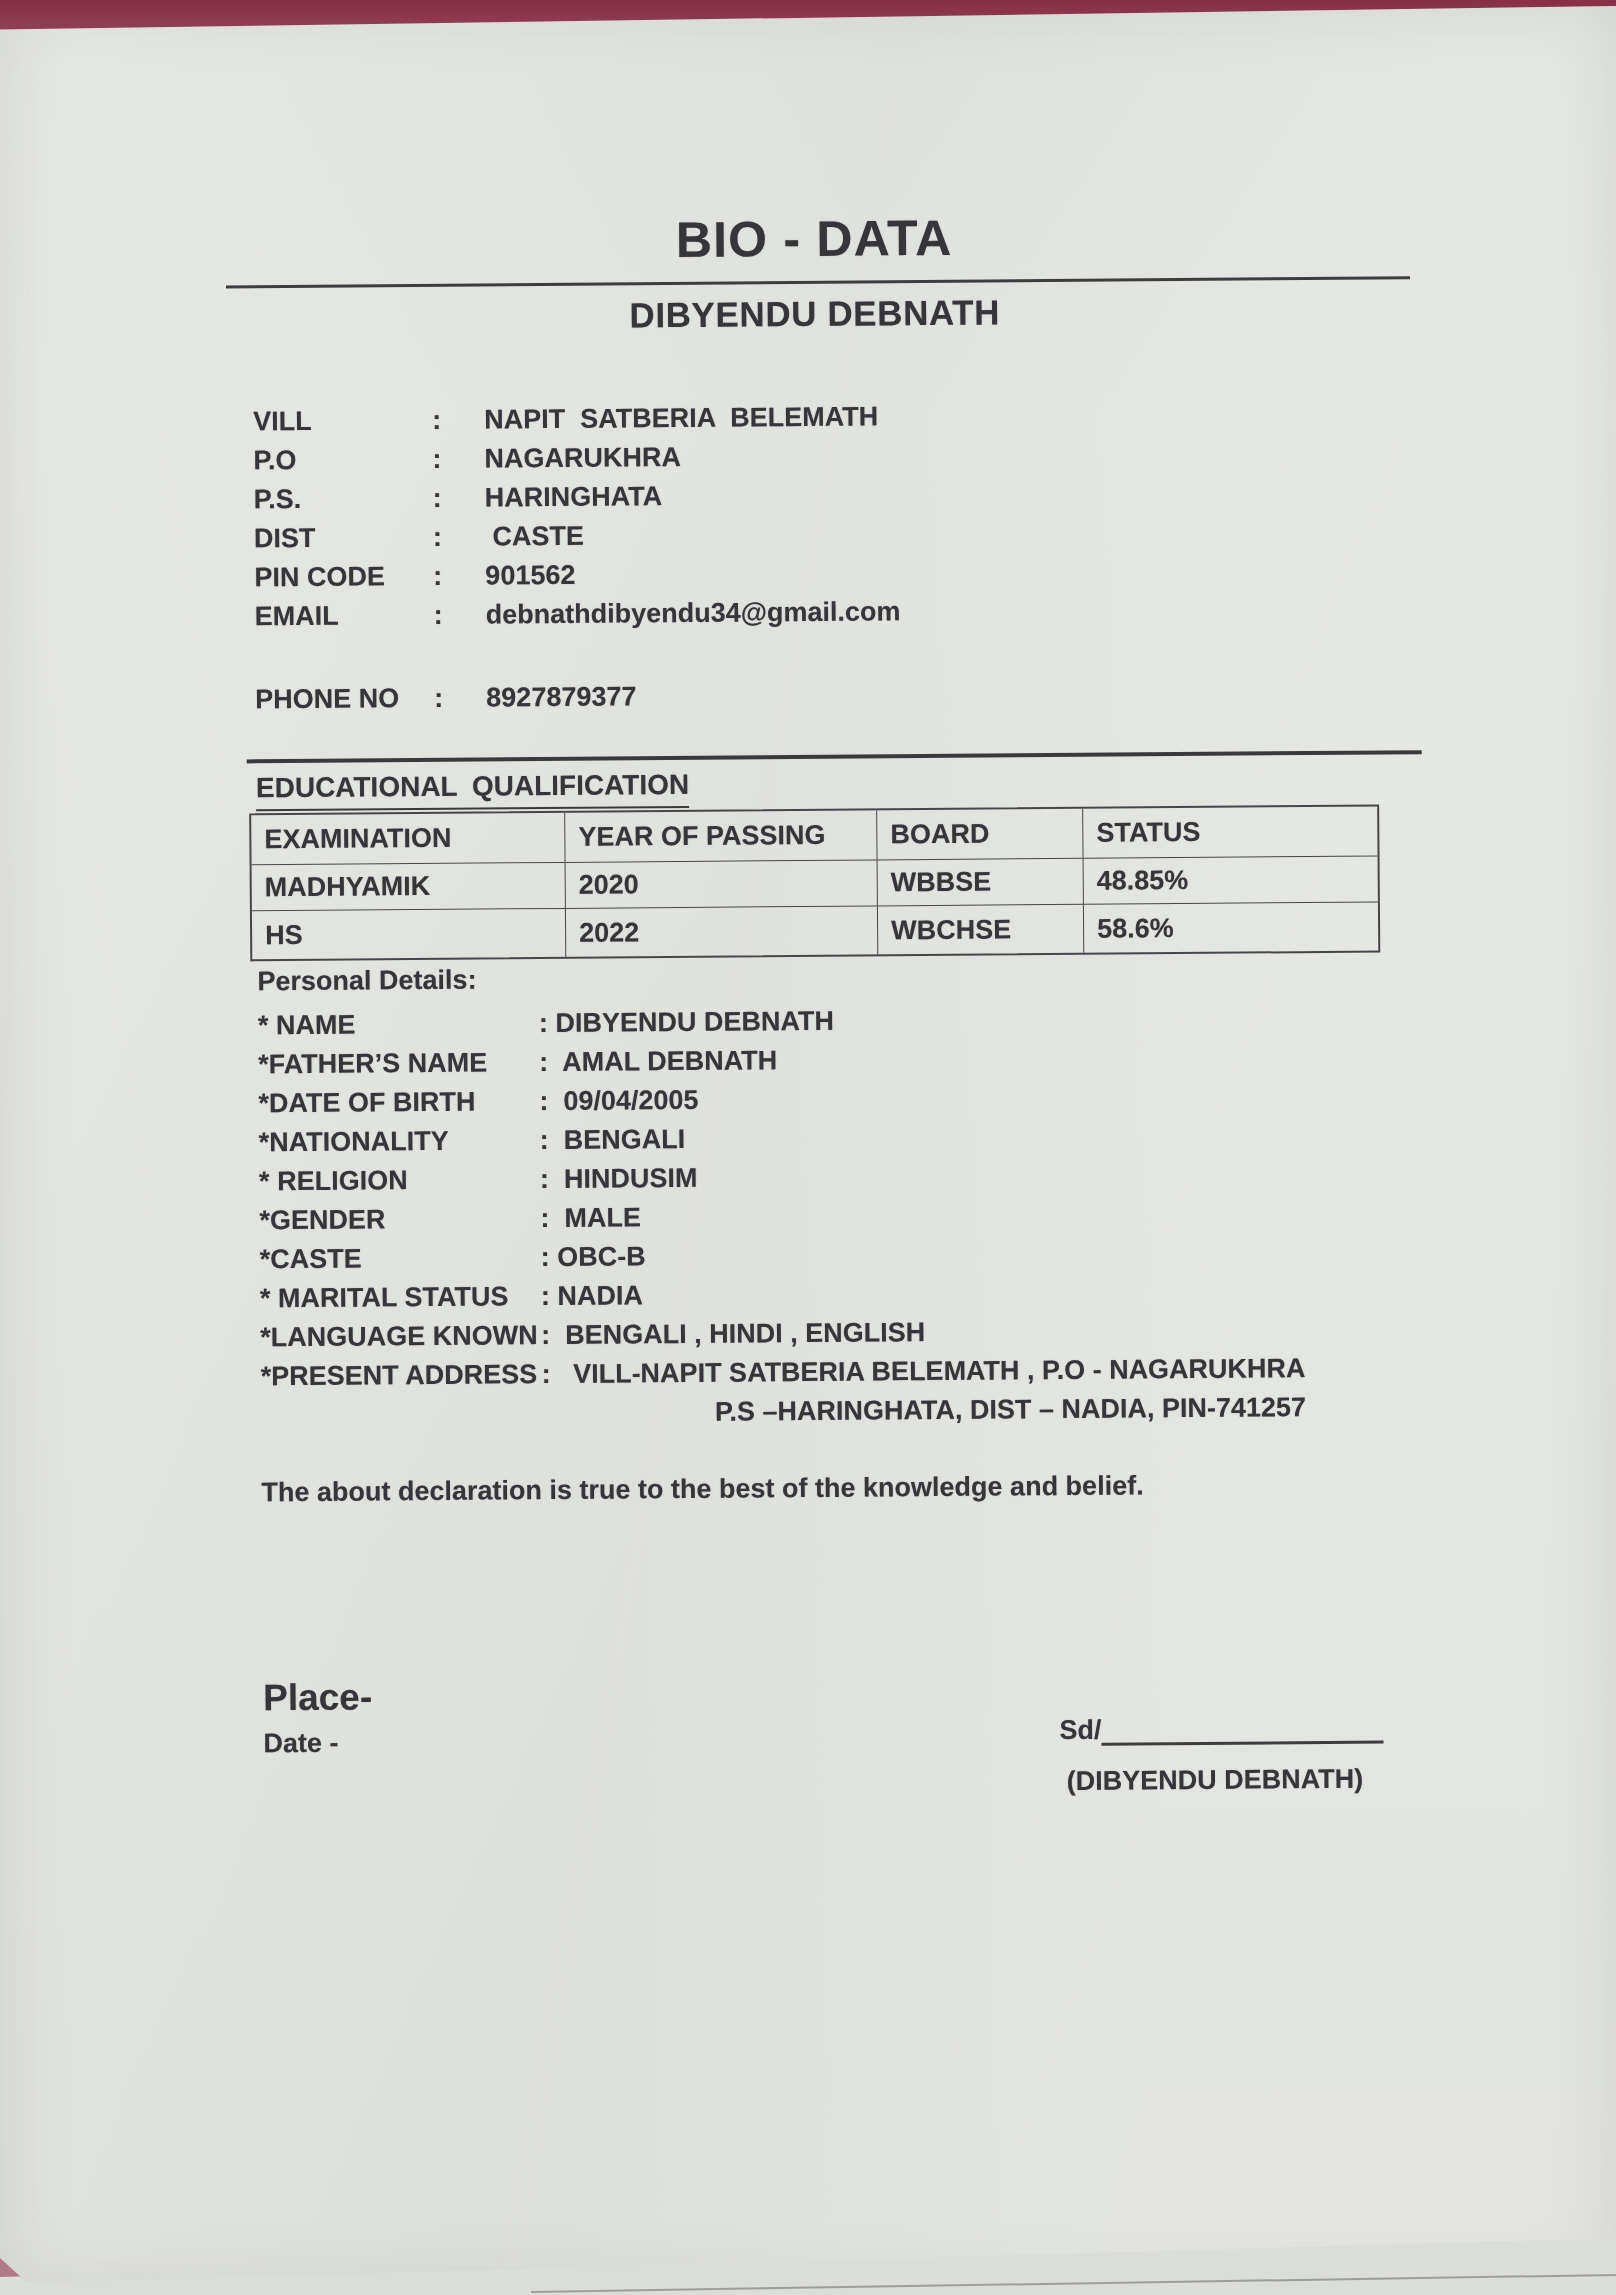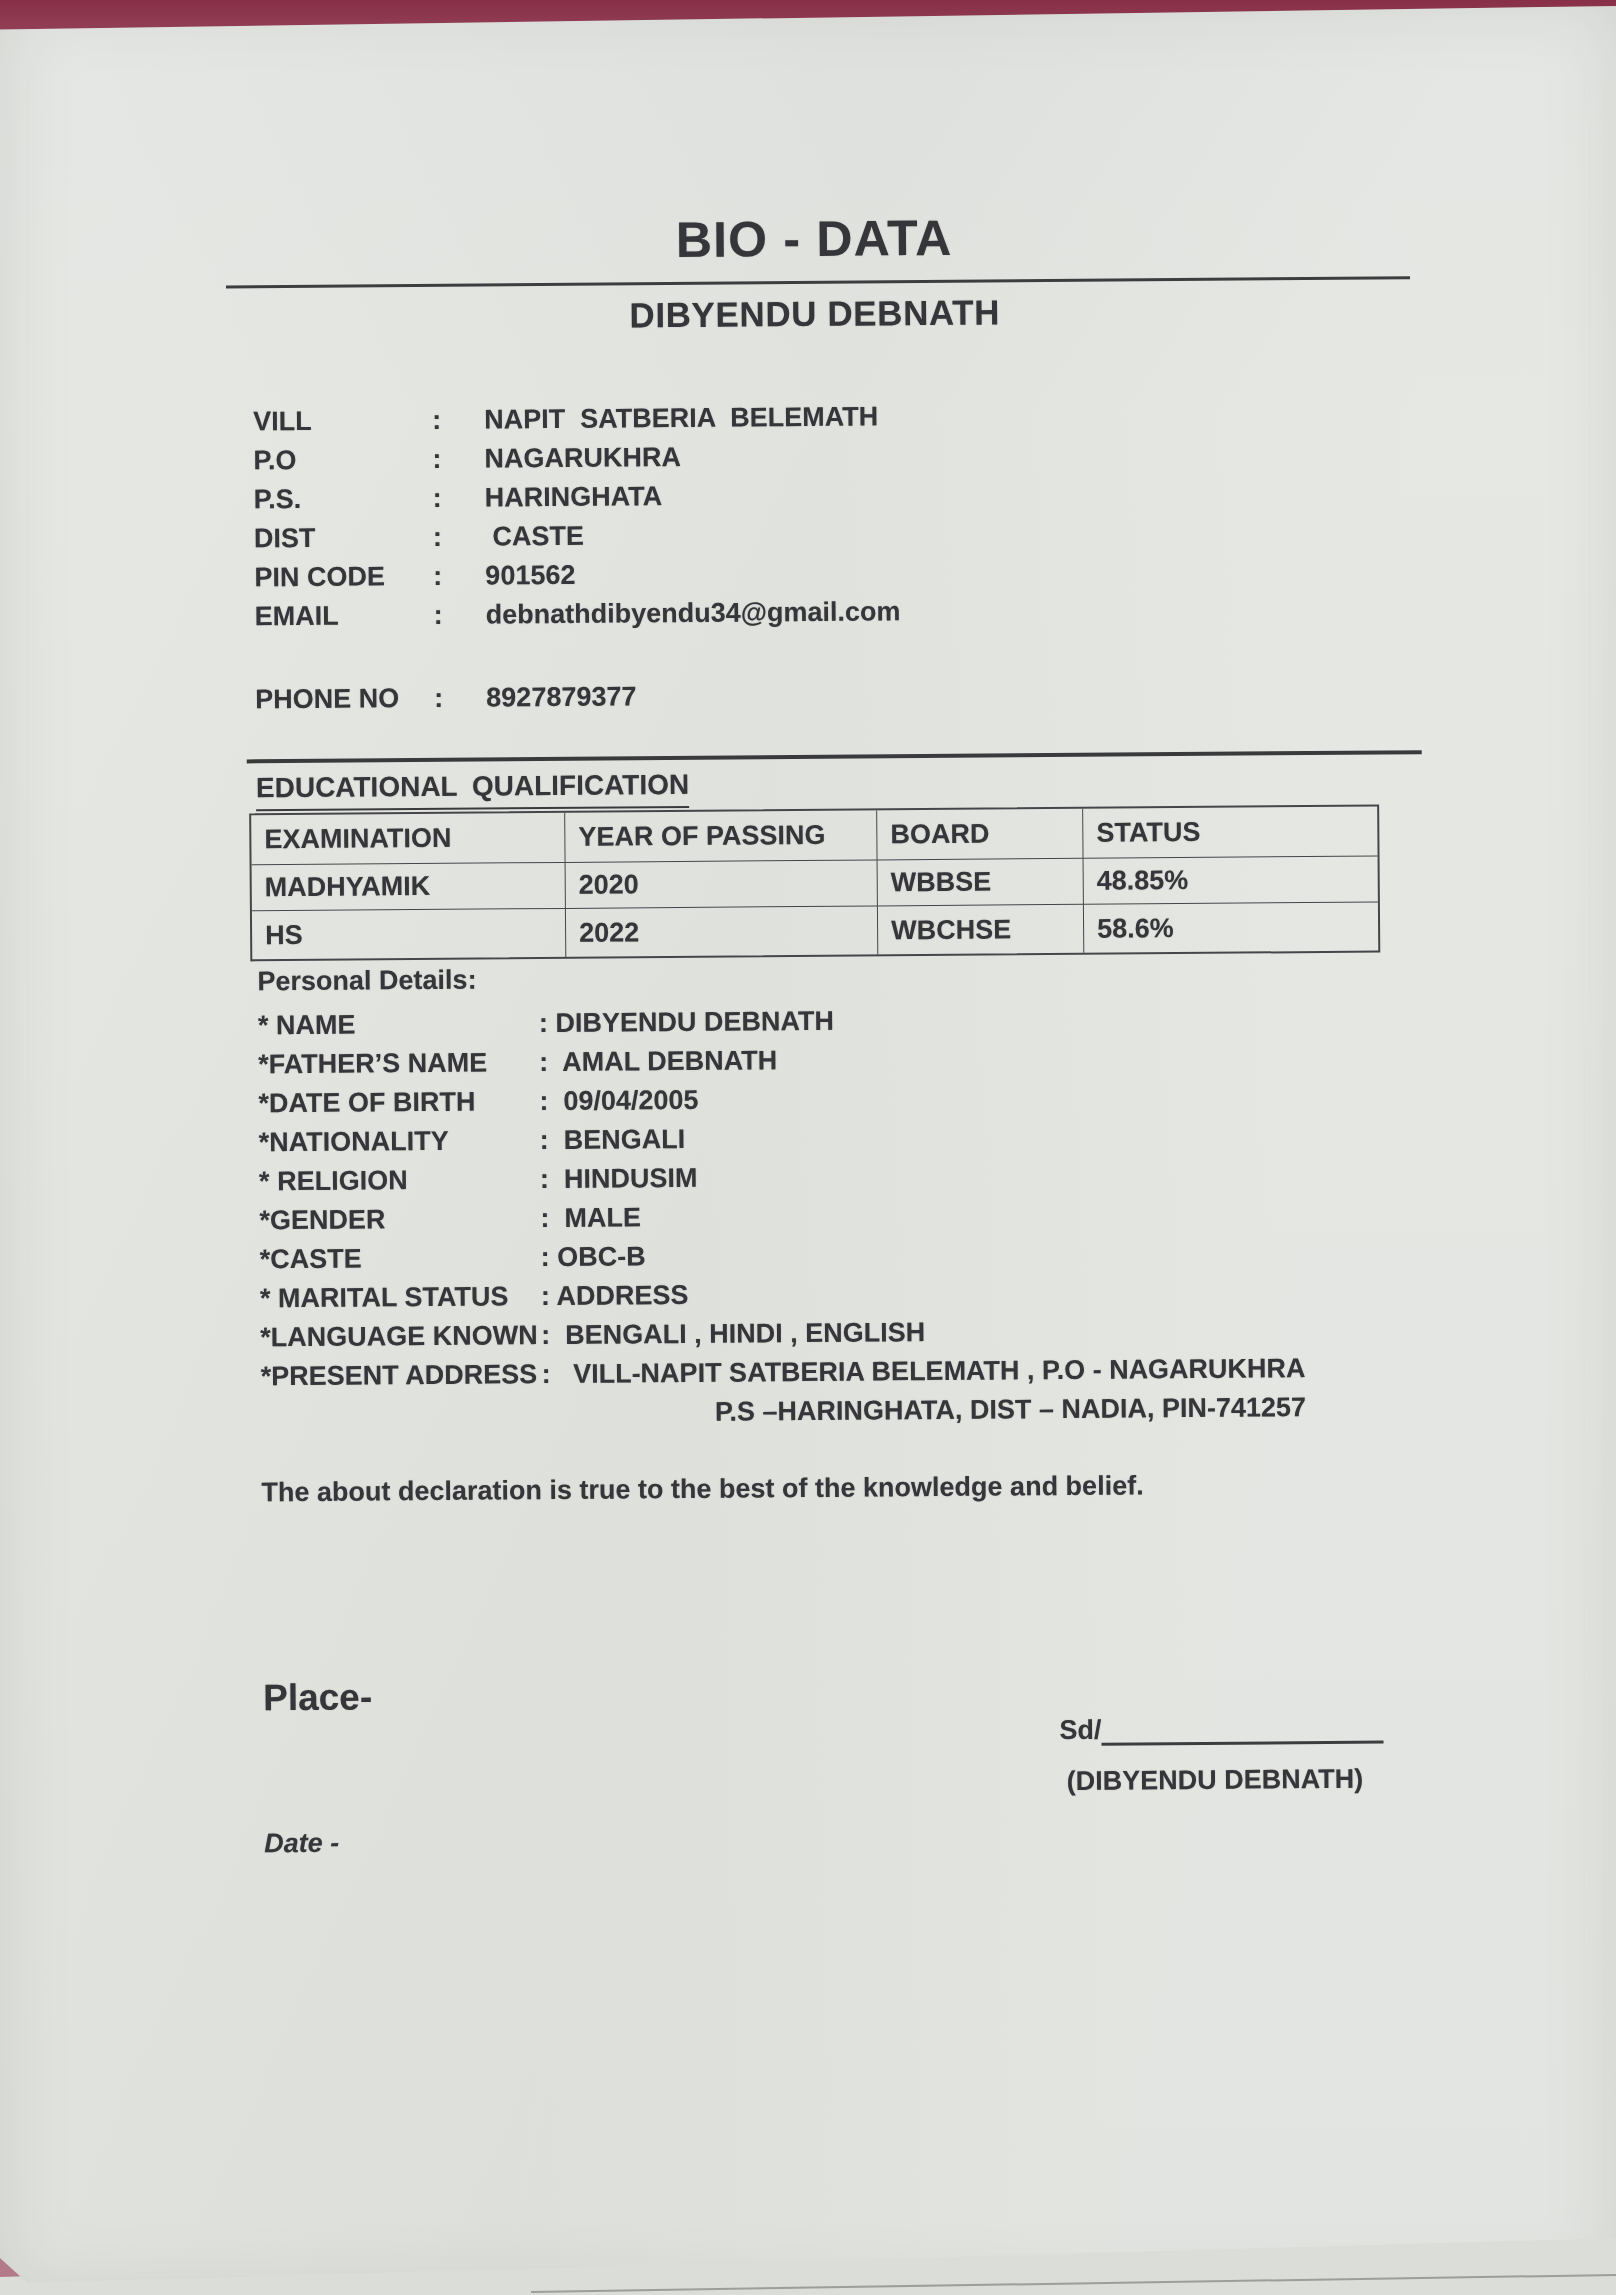--- a/index.html
+++ b/index.html
@@ -58,21 +58,21 @@
 
   .personal-heading{top:962px;left:257px;font-size:27px;}
   .personal{top:1002px;left:257px;font-size:27px;}
   .prow{display:flex;height:39px;align-items:center;}
   .plabel{width:281px;}
   .addr2{top:1396px;left:711px;font-size:27px;}
 
   .declaration{top:1473px;left:257px;font-size:27px;}
 
   .place{top:1673px;left:257px;font-size:37px;}
-  .date{top:1824px;left:257px;font-size:27px;font-style:italic;}
+  .date{top:1724px;left:257px;font-size:27px;}
   .sd{top:1717px;left:1053px;font-size:27px;display:flex;align-items:flex-end;}
   .sd-line{display:inline-block;width:282px;height:26px;border-bottom:3.5px solid #3d3d40;}
   .signame{top:1768px;left:1060px;font-size:27px;}
 
   .soft{text-shadow:0 0 1.2px rgba(55,55,60,.35);}
 </style>
 </head>
 <body>
 
 <div class="layer undersheet"></div>
@@ -176,21 +176,21 @@
     <div class="prow">
       <span class="plabel">*GENDER</span>
         <span class="pval">:  MALE</span>
     </div>
     <div class="prow">
       <span class="plabel">*CASTE</span>
         <span class="pval">: OBC-B</span>
     </div>
     <div class="prow">
       <span class="plabel">* MARITAL STATUS</span>
-        <span class="pval">: ADDRESS</span>
+        <span class="pval">: NADIA</span>
     </div>
     <div class="prow">
       <span class="plabel">*LANGUAGE KNOWN</span>
         <span class="pval">:  BENGALI , HINDI , ENGLISH</span>
     </div>
     <div class="prow">
       <span class="plabel">*PRESENT ADDRESS</span>
         <span class="pval">:   VILL-NAPIT SATBERIA BELEMATH , P.O - NAGARUKHRA</span>
     </div>
   </div>

